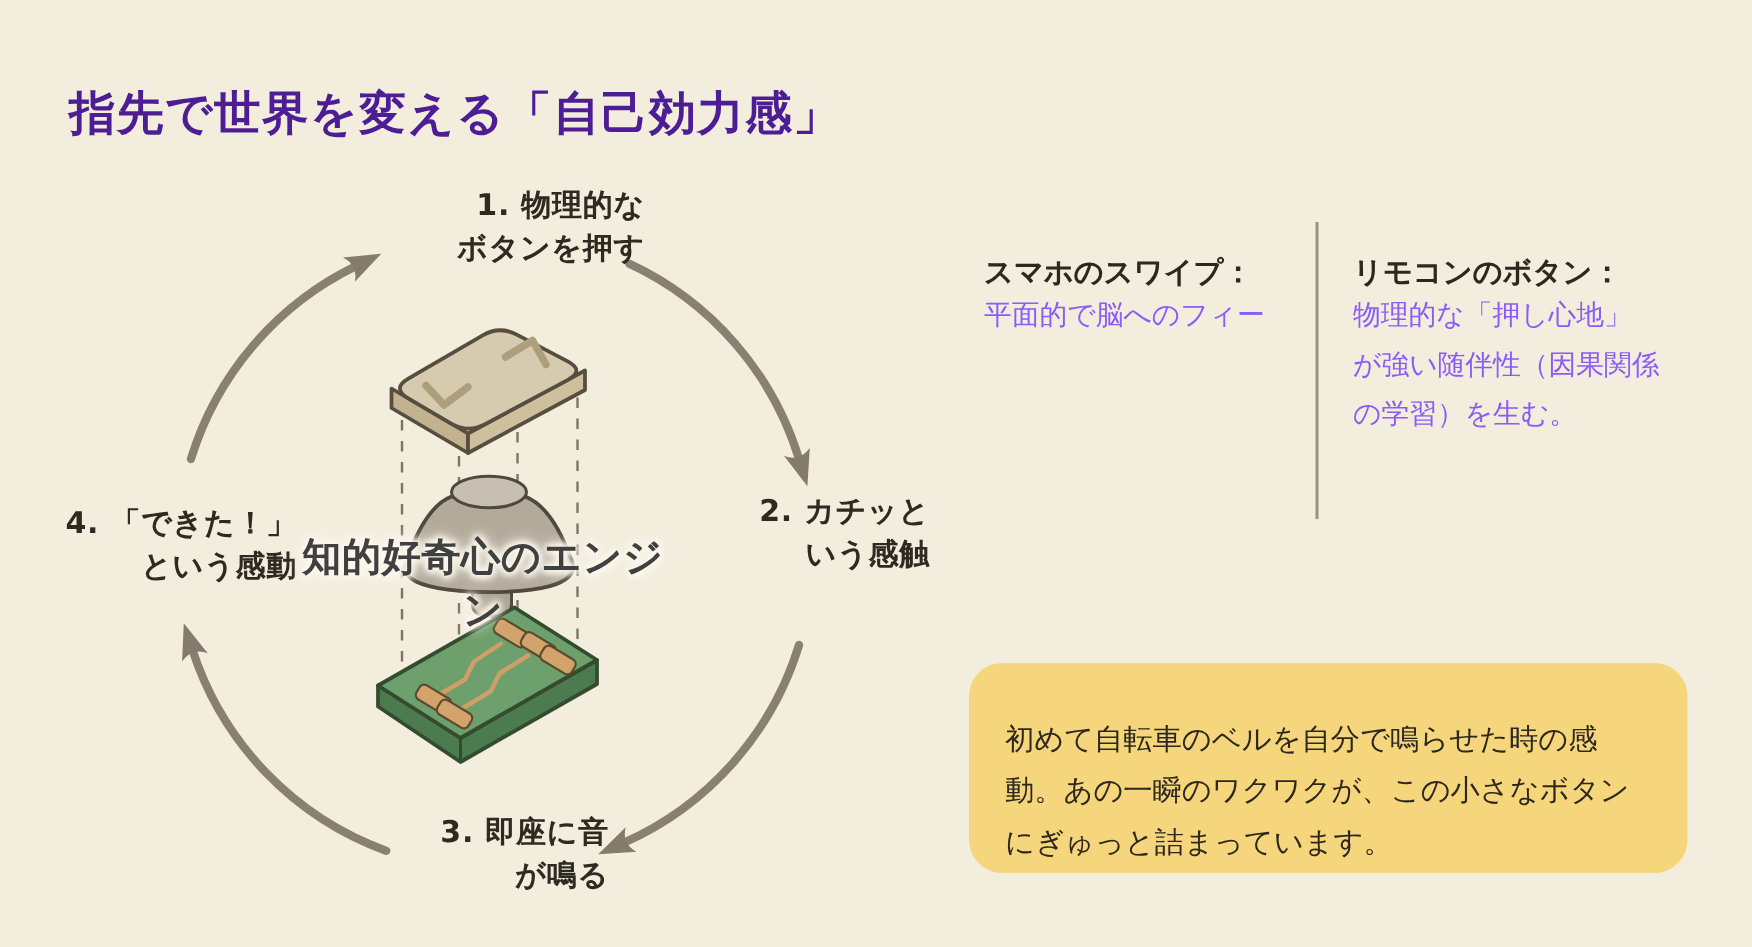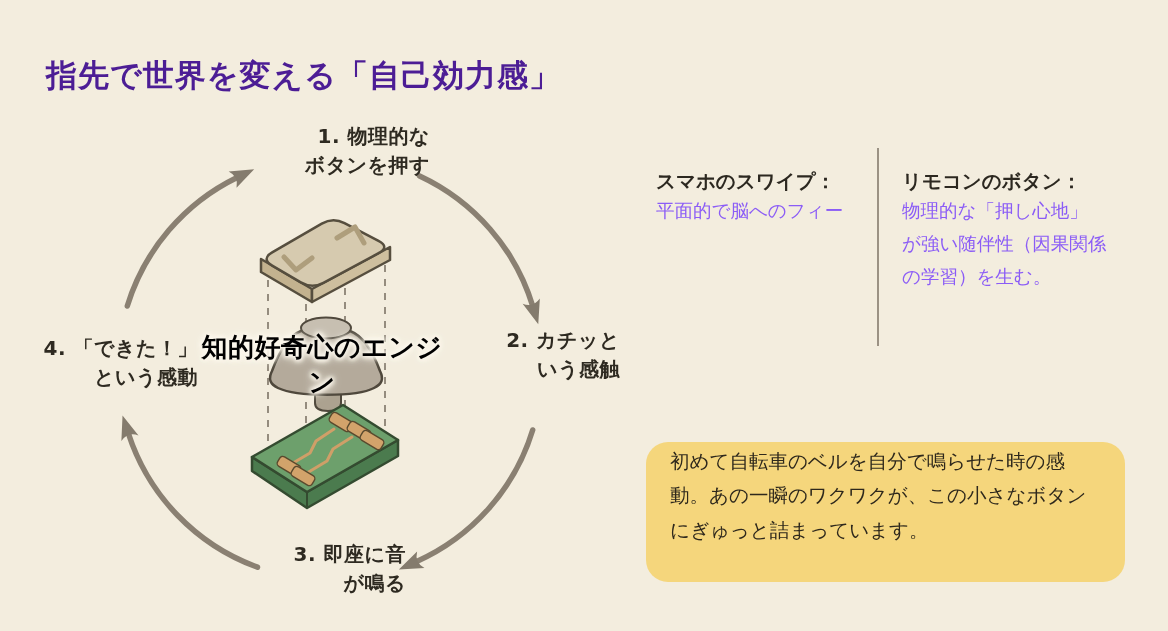--- a/index.html
+++ b/index.html
@@ -17,38 +17,38 @@
   .step{
     position:absolute;text-align:right;
     font-size:20px;font-weight:600;line-height:1.45;
     color:#2e2a21;letter-spacing:.5px;
   }
   .step1{left:230px;top:122px;width:200px;}
   .step2{left:450px;top:326px;width:170px;}
   .step3{left:246px;top:540px;width:160px;}
   .step4{left:18px;top:324px;width:180px;margin-top:10px;}
   .center-label{
-    position:absolute;left:188px;top:330px;width:268px;text-align:center;
-    font-size:26px;font-weight:800;color:#000000;letter-spacing:.5px;
+    position:absolute;left:188px;top:354px;width:268px;text-align:center;
+    font-size:26px;font-weight:800;color:#404040;letter-spacing:.5px;
     text-shadow:0 0 4px #fbf7ec,0 0 6px #fbf7ec,0 0 9px #fbf7ec,
                 0 0 12px #fbf7ec,0 1px 5px #fbf7ec,0 -1px 5px #fbf7ec;
   }
   .col{position:absolute;}
   .col-left{left:656px;top:168px;width:212px;}
   .col-right{left:902px;top:168px;width:240px;}
   .col-heading{font-size:19.5px;font-weight:700;color:#2c2820;}
   .col-body{font-size:18.5px;font-weight:400;line-height:1.78;color:#8b5cf6;}
   .divider{
     position:absolute;left:877px;top:148px;width:2px;height:198px;
     background:#9b9284;
   }
   .callout{
     position:absolute;left:646px;top:442px;width:479px;height:140px;
     background:#f5d67c;border-radius:22px;box-sizing:border-box;
-    padding:3px 24px;
+    padding:34px 24px;
     font-size:19.5px;font-weight:500;line-height:1.76;color:#2e281c;
   }
 </style>
 </head>
 <body>
 
 <h1 class="page-title">指先で世界を変える「自己効力感」</h1>
 
 <svg class="cycle-svg" width="640" height="631" viewBox="0 0 640 631">
   <defs>

